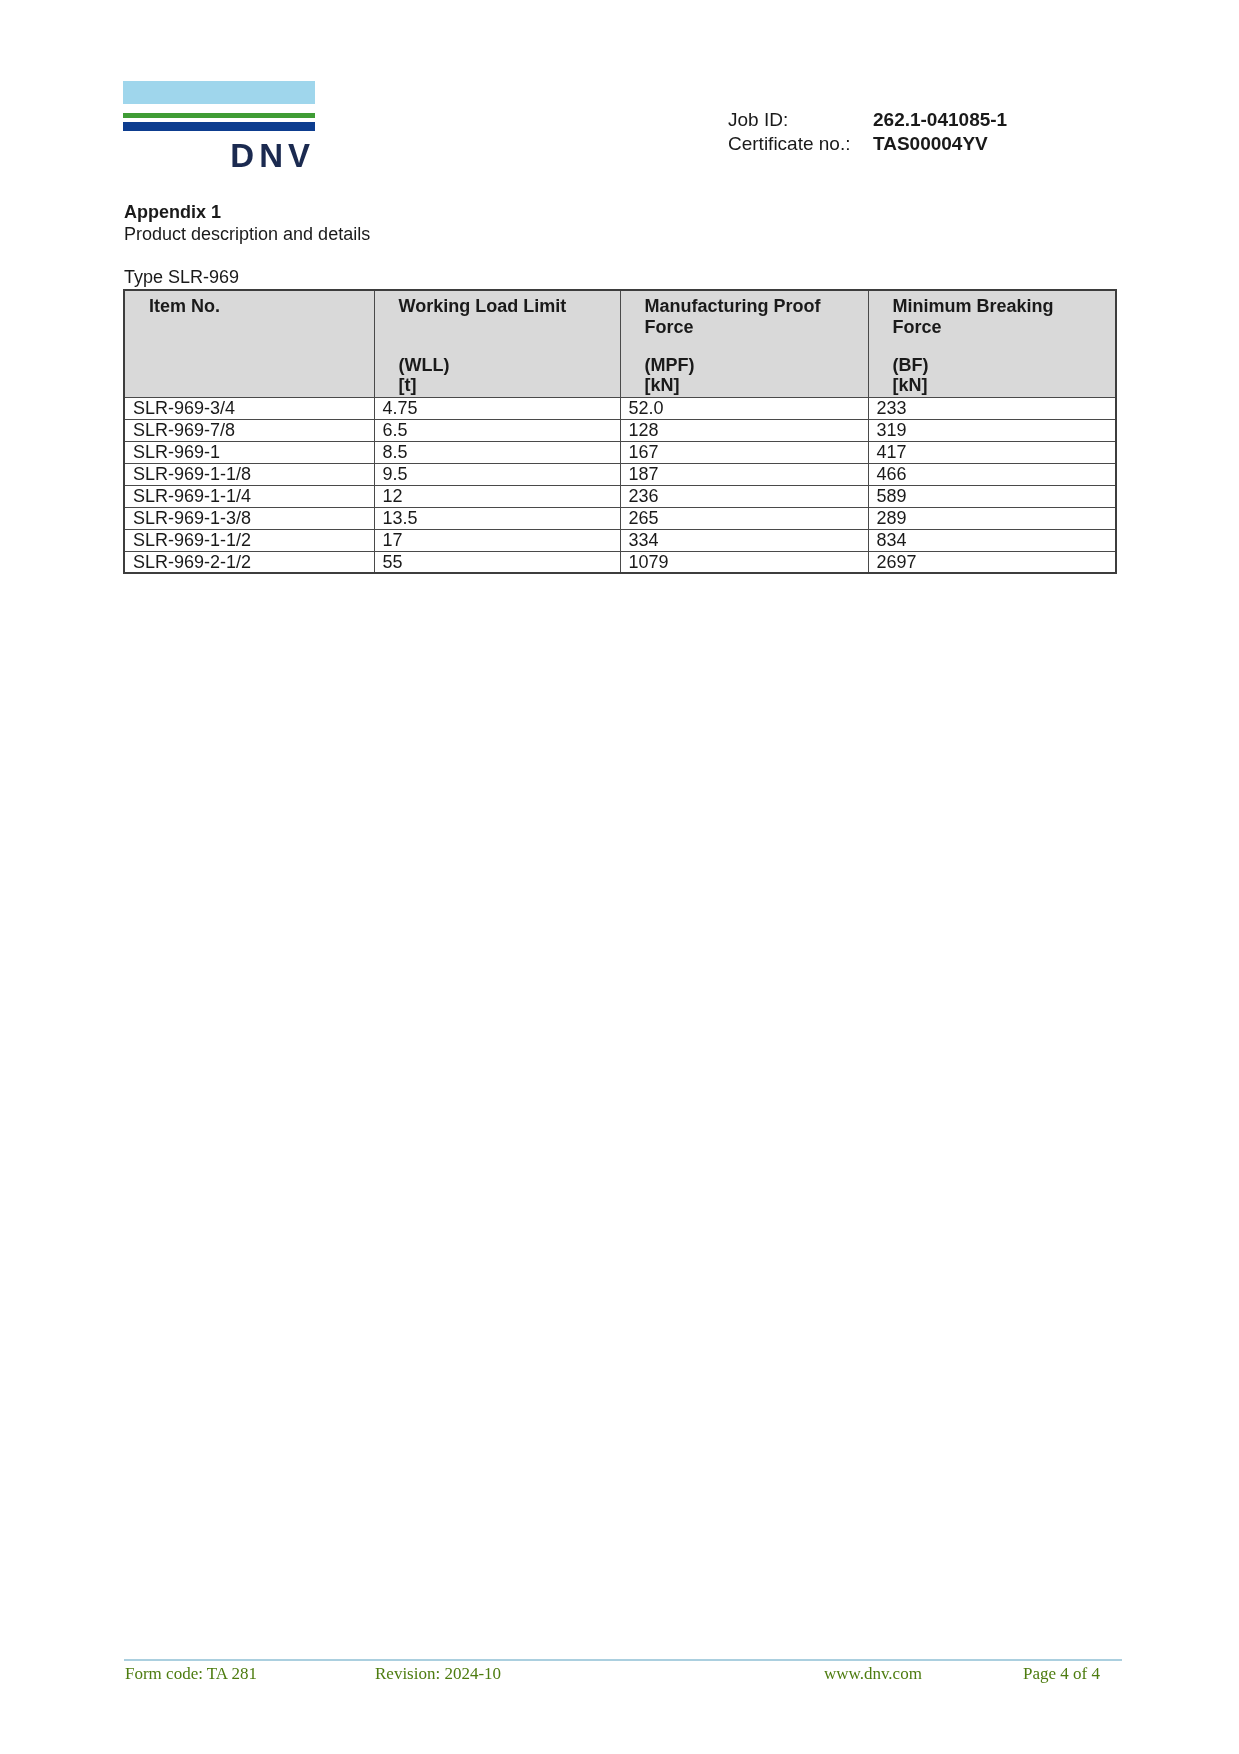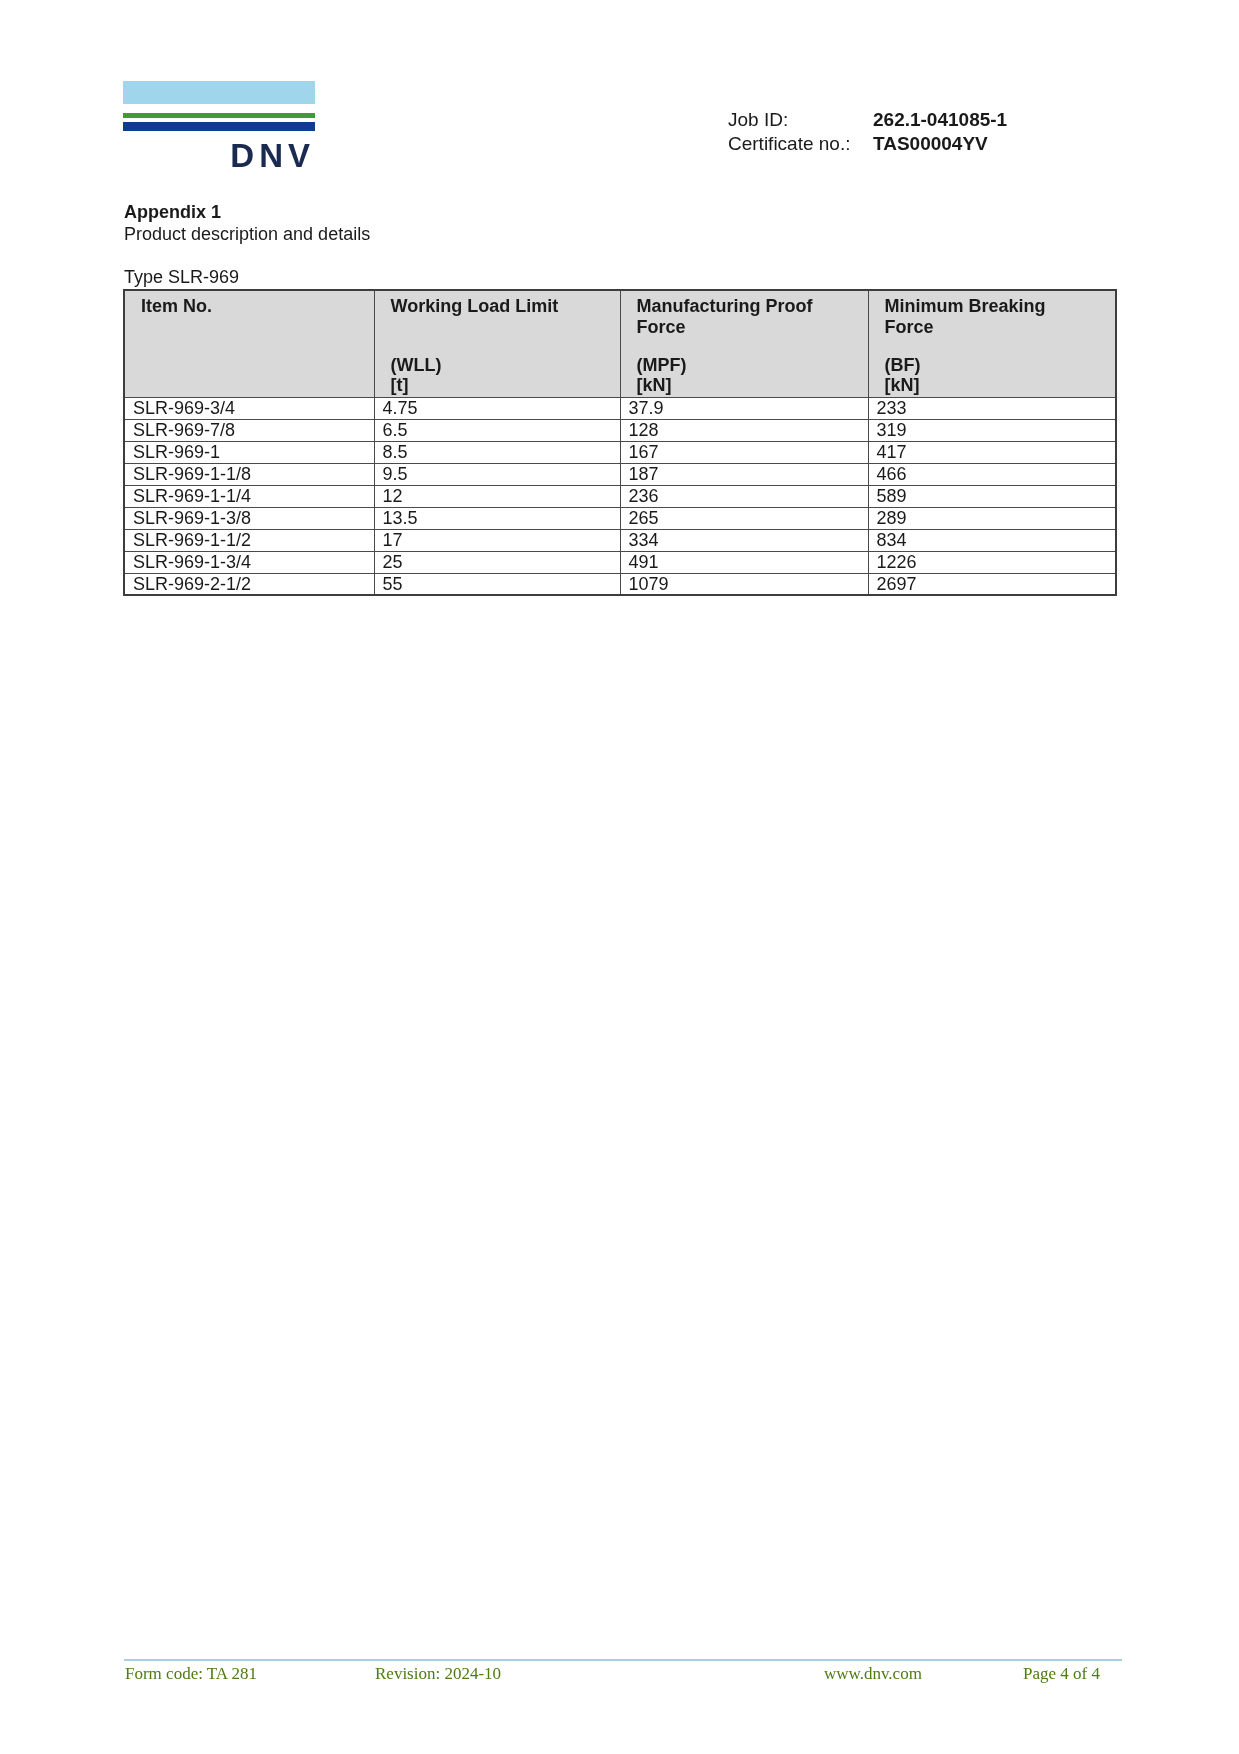--- a/index.html
+++ b/index.html
@@ -39,21 +39,21 @@
     position: absolute; left: 123px; top: 289px; width: 992px;
     border-collapse: collapse; table-layout: fixed;
     border: 2px solid #3d3d3d;
   }
   .product-table th, .product-table td {
     border: 1.5px solid #4a4a4a;
   }
   .product-table th {
     background: #d9d9d9;
     height: 107px;
-    padding: 5px 8px 2px 16px;
+    padding: 5px 8px 2px 24px;
     text-align: left; vertical-align: top;
     font-size: 18px; font-weight: bold;
   }
   .th-inner { display: flex; flex-direction: column; justify-content: space-between; height: 100%; }
   .h-title { line-height: 21px; white-space: pre-line; }
   .h-sub   { line-height: 20px; }
   .product-table td {
     height: 22px;
     padding: 0 4px 0 8px;
     font-size: 18px; line-height: 20px;
@@ -141,21 +141,21 @@
             <div>[kN]</div>
           </div>
         </div>
       </th>
     </tr>
   </thead>
   <tbody>
     <tr>
       <td>SLR-969-3/4</td>
       <td>4.75</td>
-      <td>37.9</td>
+      <td>52.0</td>
       <td>233</td>
     </tr>
     <tr>
       <td>SLR-969-7/8</td>
       <td>6.5</td>
       <td>128</td>
       <td>319</td>
     </tr>
     <tr>
       <td>SLR-969-1</td>
@@ -179,26 +179,20 @@
       <td>SLR-969-1-3/8</td>
       <td>13.5</td>
       <td>265</td>
       <td>289</td>
     </tr>
     <tr>
       <td>SLR-969-1-1/2</td>
       <td>17</td>
       <td>334</td>
       <td>834</td>
-    </tr>
-    <tr>
-      <td>SLR-969-1-3/4</td>
-      <td>25</td>
-      <td>491</td>
-      <td>1226</td>
     </tr>
     <tr>
       <td>SLR-969-2-1/2</td>
       <td>55</td>
       <td>1079</td>
       <td>2697</td>
     </tr>
   </tbody>
 </table>
 

